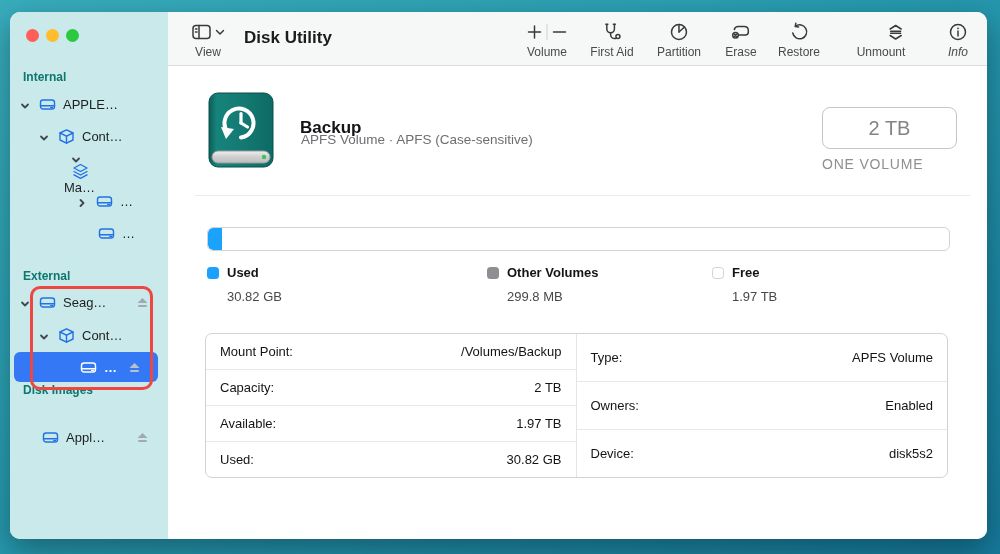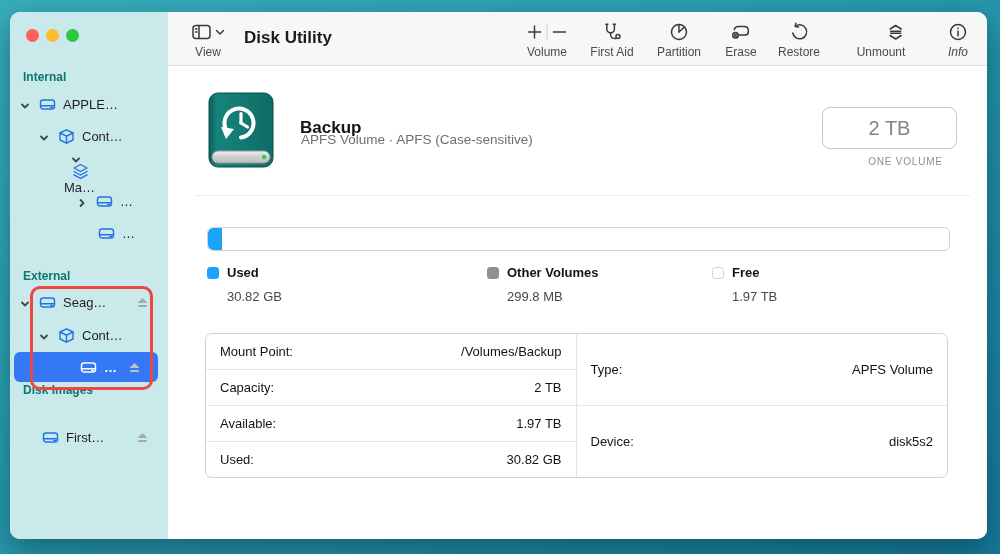--- a/index.html
+++ b/index.html
@@ -53,22 +53,22 @@
   .content { flex:1; background:#ffffff; position:relative; }
   
   .vol-title { position:absolute; left:132px; top:30px; font-size:17px; font-weight:bold; color:#141416;margin-top:22px; }
   .vol-sub { position:absolute; left:133px; top:66px; font-size:13.5px; color:#6e6e73; }
   .size-badge {
     position:absolute; left:654px; top:41px; width:135px; height:42px;
     border:1px solid #c6c6ca; border-radius:8px; text-align:center;
     line-height:40px; font-size:20px; color:#838388;
   }
   .size-caption {
-    position:absolute; left:670px; top:90px; width:135px; text-align:center;
-    font-size:10px; letter-spacing:.8px; color:#8e8e93;
+    position:absolute; left:654px; top:90px; width:135px; text-align:left;
+    font-size:14px; letter-spacing:.8px; color:#8e8e93;
   }
   .hdiv { position:absolute; left:27px; top:129px; width:775px; height:1px; background:#ececee; }
   
   .usage-bar {
     position:absolute; left:39px; top:161px; width:743px; height:24px;
     border:1px solid #d2d2d6; border-radius:6px; background:#fff; overflow:hidden;
   }
   .usage-used { height:100%; width:1.9%; background:#1ba2fc; border-radius:5px 0 0 5px; }
   .legend-item { position:absolute; top:199px; font-size:13px; color:#141416; }
   .legend-head { display:flex; align-items:center; gap:8px; font-weight:bold; }
@@ -205,21 +205,21 @@
     <div class="annotation"></div>
 
     <div class="section-label" style="top:371px;">Disk Images</div>
 
     <div class="srow" style="left:32px; top:410px;">
       <svg class="ticon tree-svg" style="margin-left:0;" viewBox="0 0 17 17">
           <rect x="1.5" y="4" width="14" height="9" rx="2.6"></rect>
           <path d="M1.5 9.7 h14"></path>
           <path d="M11.8 11.4 h1.6"></path>
         </svg>
-      <span class="lbl">First…</span>
+      <span class="lbl">Appl…</span>
     </div>
     <svg class="eject" style="left:126px; top:420px;" viewBox="0 0 13 11">
         <polygon points="1.5,6 6.5,1 11.5,6" fill="#a2aab1"></polygon>
         <rect x="2" y="8" width="9" height="2" rx="1" fill="#a2aab1"></rect>
       </svg>
   </div>
 
   <div class="main">
 
     <div class="toolbar">
@@ -401,20 +401,24 @@
             <span>Used:</span>
             <span>30.82 GB</span>
           </div>
         </div>
         <div class="dcol">
           <div class="drow">
             <span>Type:</span>
             <span>APFS Volume</span>
           </div>
           <div class="drow">
+            <span>Owners:</span>
+            <span>Enabled</span>
+          </div>
+          <div class="drow">
             <span>Device:</span>
             <span>disk5s2</span>
           </div>
         </div>
       </div>
 
     </div>
   </div>
 </div>
 

